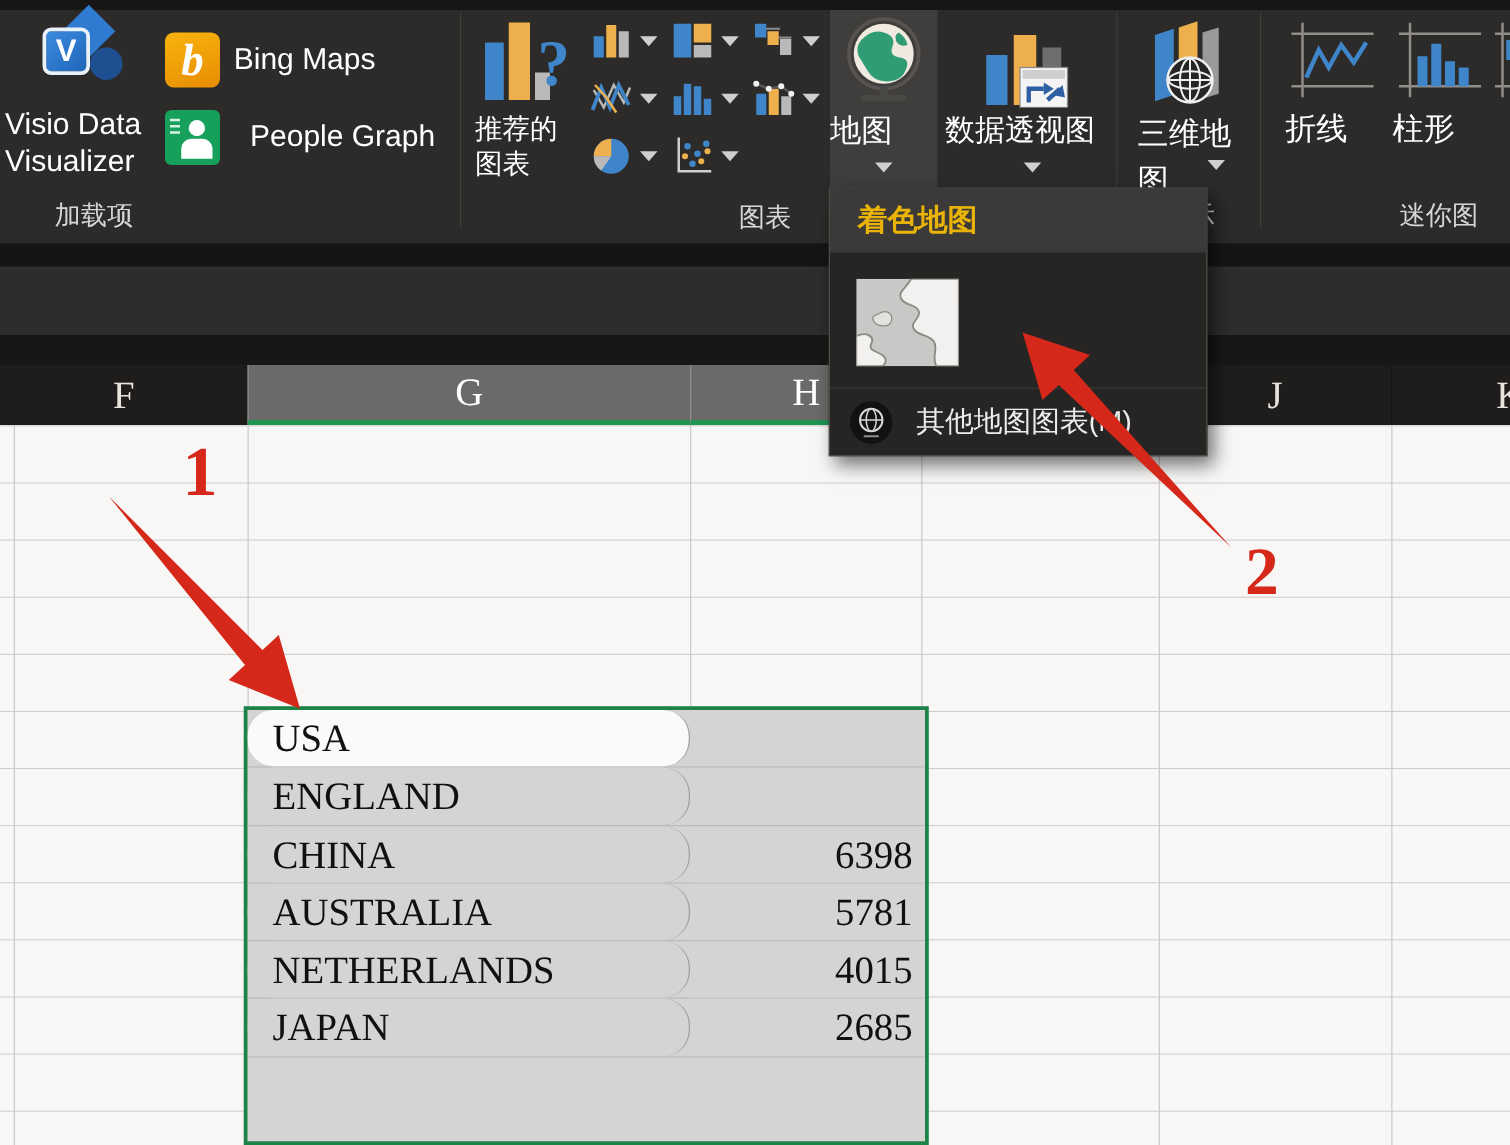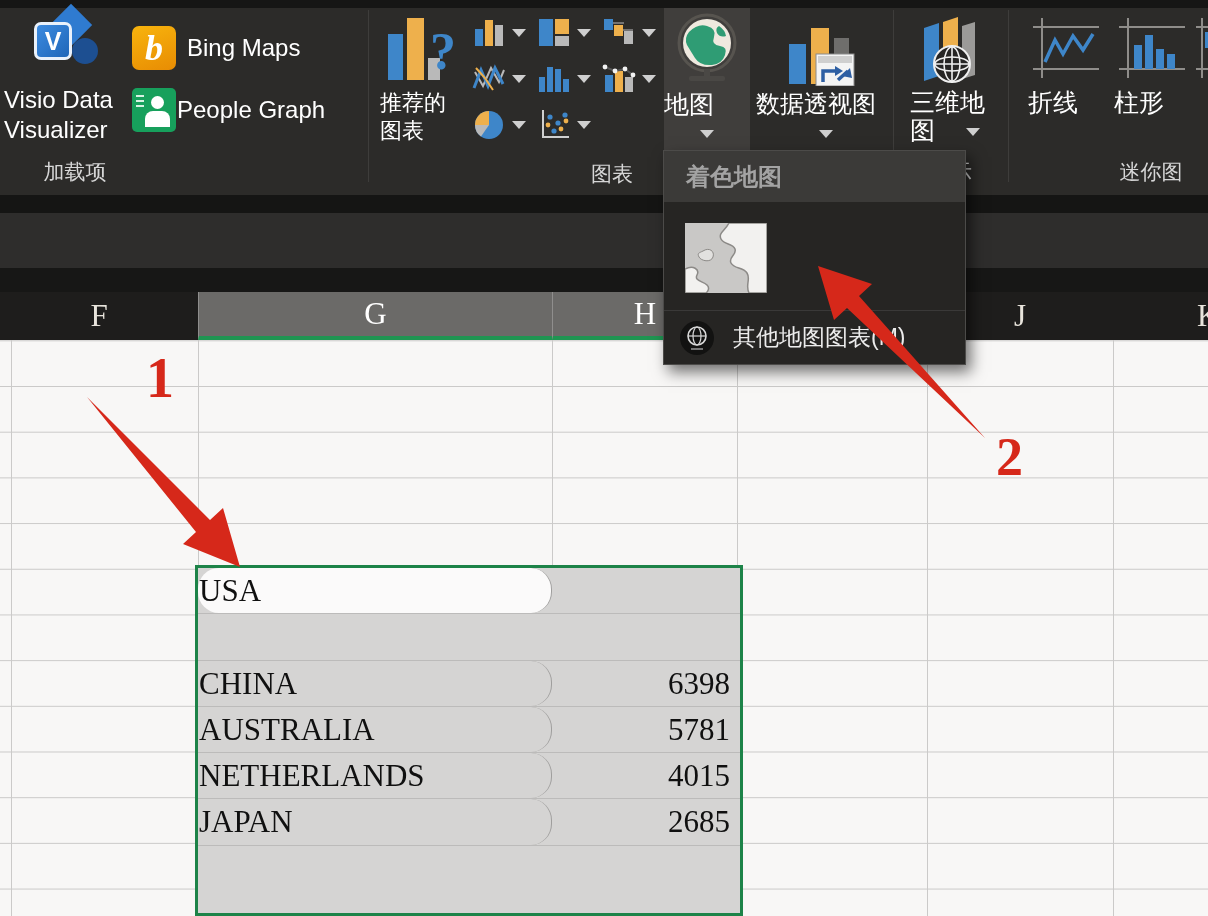--- a/index.html
+++ b/index.html
@@ -43,26 +43,26 @@
   .hcell{top:292px;height:48px;background:var(--hdr-dark);color:#e8e4dc;font-family:"Liberation Serif",serif;font-size:31px;display:flex;align-items:center;justify-content:center;}
   .hcell.sel{background:var(--hdr-sel);color:#fff;border-bottom:4px solid var(--green-line);border-left:1px solid #8f8e8d;}
   
   .sheet{left:0;top:340px;width:1208px;height:576px;background:var(--sheet);
     background-image:linear-gradient(var(--grid) 1px,transparent 1px);
     background-size:100% 45.7px;background-position:0 46px;}
   .vline{position:absolute;top:0;width:1px;height:576px;background:var(--grid);}
   
   .dtable{left:195px;top:565px;width:548px;height:351px;border:3px solid var(--green);overflow:hidden;background:var(--cellsel);z-index:5;}
   .drow{display:flex;height:46.3px;border-bottom:1px solid #bcbbba;font-family:"Liberation Serif",serif;font-size:31px;color:#101010;}
-  .dname{width:354px;border-right:1px solid #9f9e9d;background:var(--cellsel);padding:5px 0 0 1px;border-radius:21px;}
+  .dname{width:354px;border-right:1px solid #9f9e9d;background:var(--cellsel);padding:5px 0 0 20px;border-radius:21px;}
   .dval{flex:1;background:var(--cellsel);text-align:right;padding:5px 10px 0 0;}
   .drow.active .dname{background:var(--cellact);}
   
   .dropdown{left:663px;top:150px;width:303px;height:215px;background:#262523;border:1px solid #4c4b49;box-shadow:5px 7px 14px rgba(0,0,0,.55);z-index:30;}
-  .dd-header{height:51px;background:#3b3a38;color:#a3a3a3;font-size:24px;font-weight:bold;line-height:51px;padding-left:22px;}
+  .dd-header{height:51px;background:#3b3a38;color:#eab308;font-size:24px;font-weight:bold;line-height:51px;padding-left:22px;}
   .dd-thumb{position:absolute;left:21px;top:72px;width:82px;height:70px;}
   .dd-item{position:absolute;left:0;top:159px;width:301px;height:54px;border-top:1px solid #3a3938;display:flex;align-items:center;}
   .dd-item .lbl{color:#ececec;font-size:23px;margin-left:18px;}
   
   .ann-num{position:absolute;color:var(--red);font-family:"Liberation Serif",serif;font-weight:bold;z-index:45;}
   .arrows{left:0;top:0;width:1208px;height:916px;z-index:40;pointer-events:none;}
 </style>
 </head>
 <body>
 
@@ -79,21 +79,21 @@
     <div class="btn-label abs" style="left:-6px;top:108px;width:130px;font-size:24px;">Visualizer</div>
   </div>
 
   <div class="abs ribbon-btn" style="left:132px;top:22px;width:200px;height:52px;display:flex;align-items:center;gap:11px;">
     <div class="bing-ic">
         <span>b</span>
       </div>
     <span class="btn-label" style="font-size:24px;">Bing Maps</span>
   </div>
 
-  <div class="abs ribbon-btn" style="left:132px;top:84px;width:220px;height:52px;display:flex;align-items:center;gap:1px;">
+  <div class="abs ribbon-btn" style="left:132px;top:84px;width:220px;height:52px;display:flex;align-items:center;gap:24px;">
     <div class="people-ic">
       <div class="head"></div>
       <div class="bodyy"></div>
       <div class="b1"></div>
         <div class="b2"></div>
         <div class="b3"></div>
     </div>
     <span class="btn-label" style="font-size:24px;">People Graph</span>
   </div>
 
@@ -225,21 +225,21 @@
   <div class="abs ribbon-btn" style="left:898px;top:8px;width:106px;height:144px;">
     <svg class="abs" style="left:20px;top:6px;" width="68" height="72">
       <polygon points="6,14 21,9 21,62 6,67" fill="#3e86c9"></polygon>
       <polygon points="25,8 40,3 40,56 25,61" fill="#eeb04c"></polygon>
       <polygon points="44,12 57,8 57,61 44,65" fill="#9b9a98"></polygon>
       <circle cx="34" cy="50" r="18" fill="#262524" stroke="#efefef" stroke-width="2"></circle>
       <ellipse cx="34" cy="50" rx="8" ry="17" fill="none" stroke="#efefef" stroke-width="1.6"></ellipse>
       <ellipse cx="34" cy="50" rx="17" ry="7" fill="none" stroke="#efefef" stroke-width="1.6"></ellipse>
       <path d="M17,50 H51 M34,33 V67" stroke="#efefef" stroke-width="1.6"></path>
     </svg>
-    <div class="btn-label abs" style="left:12px;top:80px;width:82px;font-size:25px;white-space:normal;line-height:28px;">三维地图</div>
+    <div class="btn-label abs" style="left:12px;top:80px;width:82px;font-size:25px;white-space:normal;line-height:38px;">三维地图</div>
     <div class="caret abs" style="left:68px;top:120px;"></div>
   </div>
   <div class="abs grp-label" style="left:920px;top:158px;width:62px;z-index:1;">演示</div>
 
   <div class="abs vsep" style="left:1008px;"></div>
 
   <div class="abs ribbon-btn" style="left:1114px;top:12px;width:76px;height:124px;">
     <svg class="abs" style="left:5px;top:6px;" width="66" height="60">
       <path d="M0,9 H66 M0,51 H66" stroke="#8f8d8a" stroke-width="2"></path>
       <path d="M9,0 V60" stroke="#8f8d8a" stroke-width="2"></path>
@@ -284,20 +284,21 @@
   <div class="vline" style="left:737px;"></div>
   <div class="vline" style="left:927px;"></div>
   <div class="vline" style="left:1113px;"></div>
 </div>
 
 <div class="abs dtable">
   <div class="drow active">
     <div class="dname">USA</div>
   </div>
   <div class="drow">
+    <div class="dname">ENGLAND</div>
   </div>
   <div class="drow">
     <div class="dname">CHINA</div>
     <div class="dval">6398</div>
   </div>
   <div class="drow">
     <div class="dname">AUSTRALIA</div>
     <div class="dval">5781</div>
   </div>
   <div class="drow">

